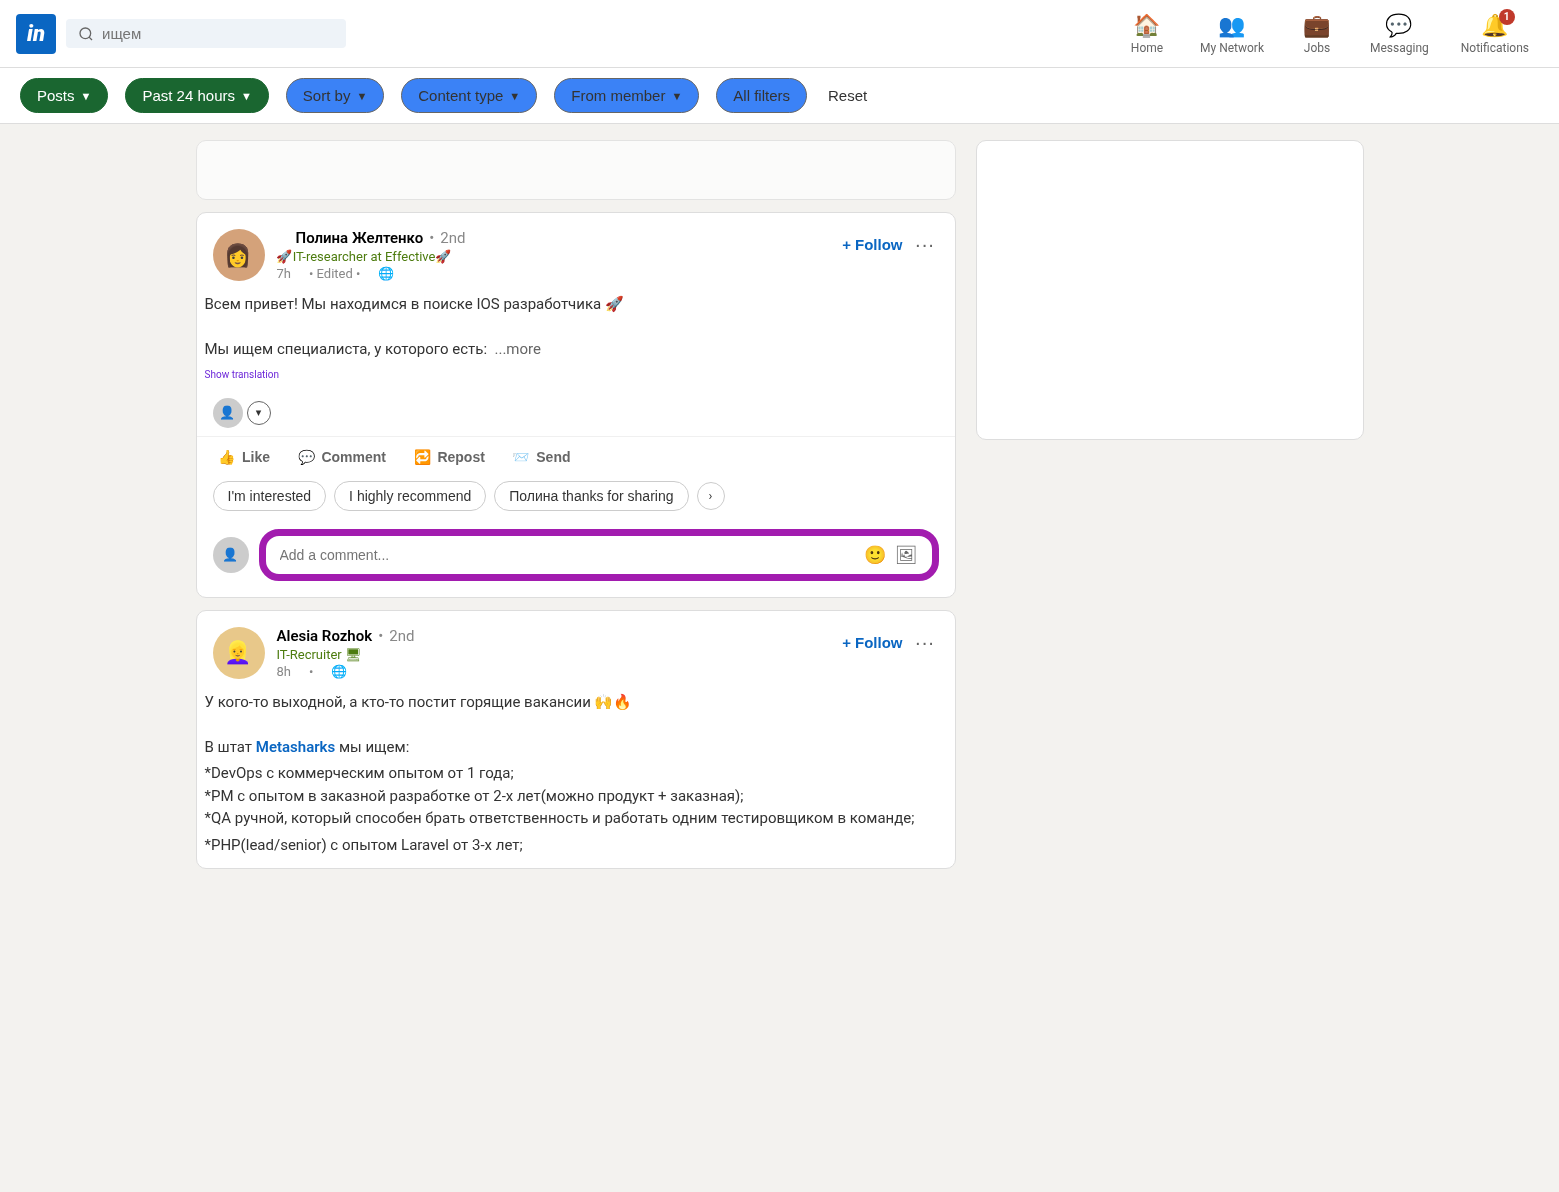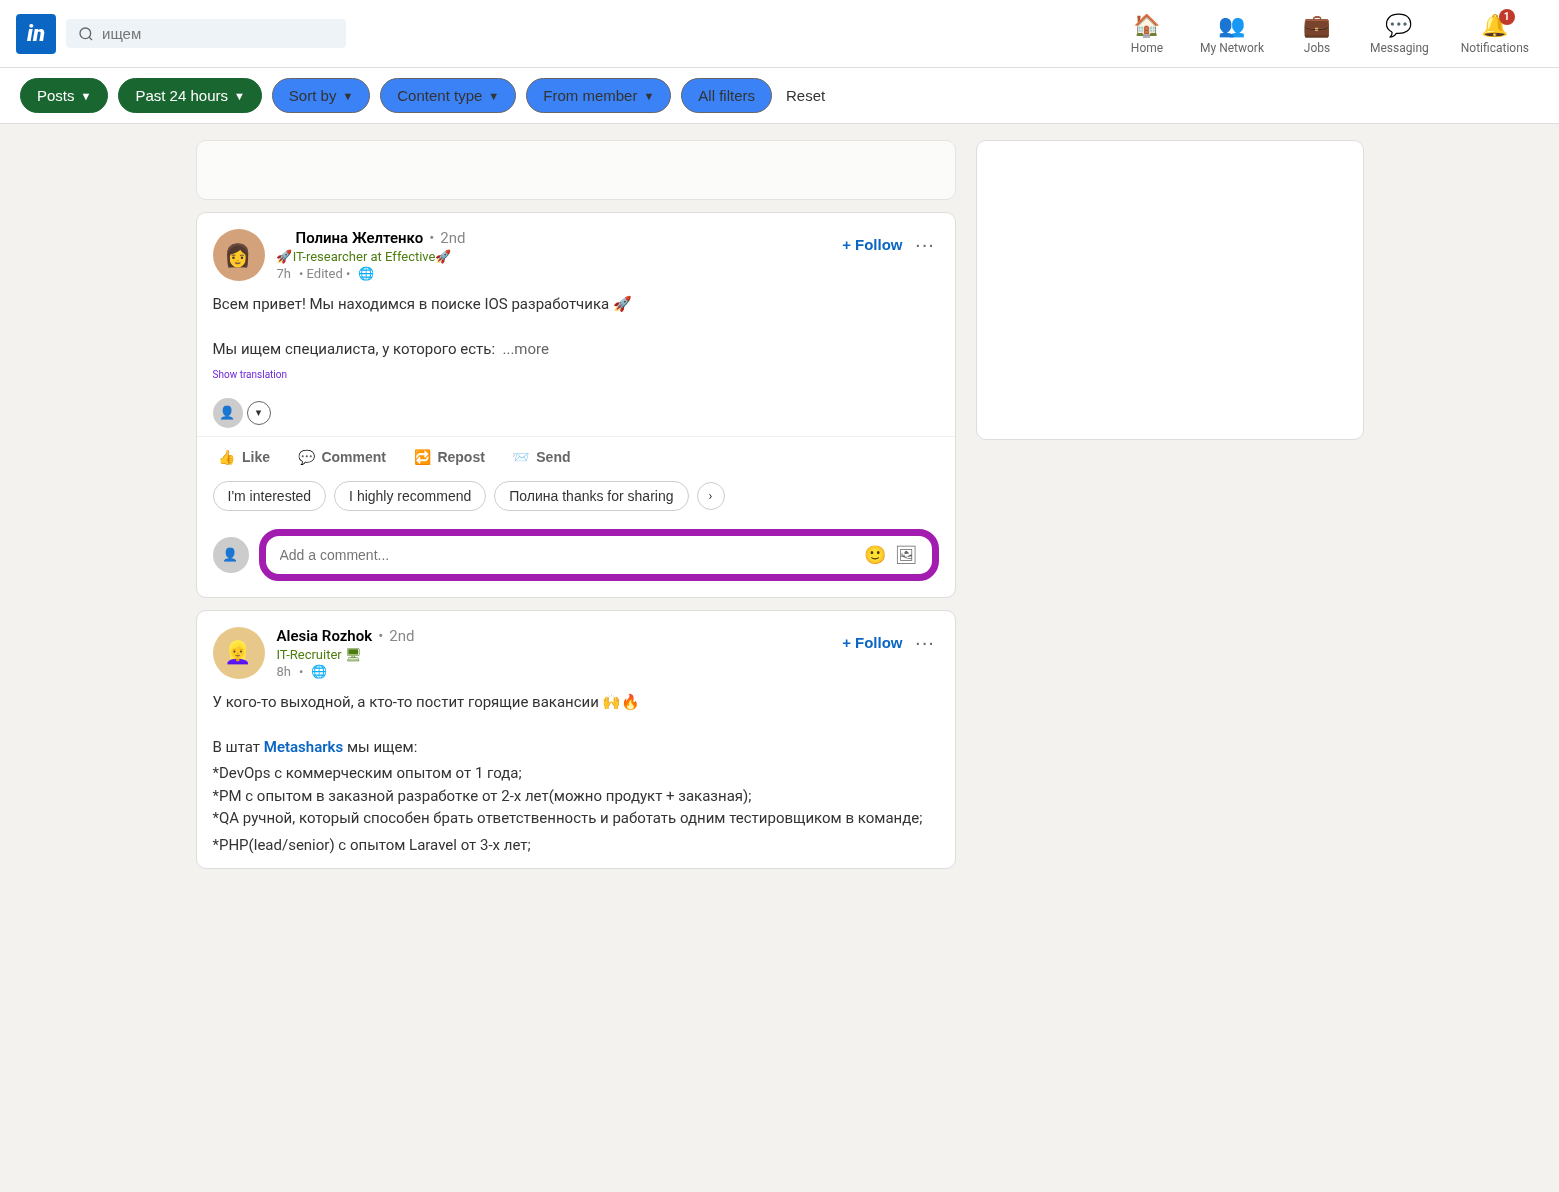--- a/index.html
+++ b/index.html
@@ -87,21 +87,21 @@
       font-weight: bold;
     }
 
     
     .filter-bar {
       background: #fff;
       border-bottom: 1px solid #ddd;
       display: flex;
       align-items: center;
       padding: 10px 20px;
-      gap: 10px;
+      gap: 17px;
       flex-wrap: wrap;
     }
     .filter-btn {
       border: 1px solid #666;
       background: #3b82f6;
       border-radius: 20px;
       padding: 8px 16px;
       font-size: 15px;
       cursor: pointer;
       display: flex;
@@ -187,21 +187,21 @@
       font-size: 13px;
       color: #4d7c0f;
       margin-top: 2px;
     }
     .post-time-line {
       font-size: 13px;
       color: #888;
       margin-top: 2px;
       display: flex;
       align-items: flex-start;
-      gap: 8px;
+      gap: 18px;
     }
     .post-actions-top {
       display: flex;
       align-items: center;
       gap: 8px;
       margin-left: auto;
     }
     .follow-btn {
       background: none;
       border: none;
@@ -216,21 +216,21 @@
     .more-btn {
       background: none;
       border: none;
       color: #666;
       font-size: 20px;
       cursor: pointer;
       padding: 4px;
     }
 
     .post-body {
-      padding: 12px 16px;
+      padding: 12px 8px;
       font-size: 15px;
       color: #333;
       line-height: 1.5;
     }
     .post-body .more-link { color: #666; cursor: pointer; }
     .show-translation {
       color: #6d28d9;
       font-size: 10px;
       margin-top: 6px;
       cursor: pointer;

